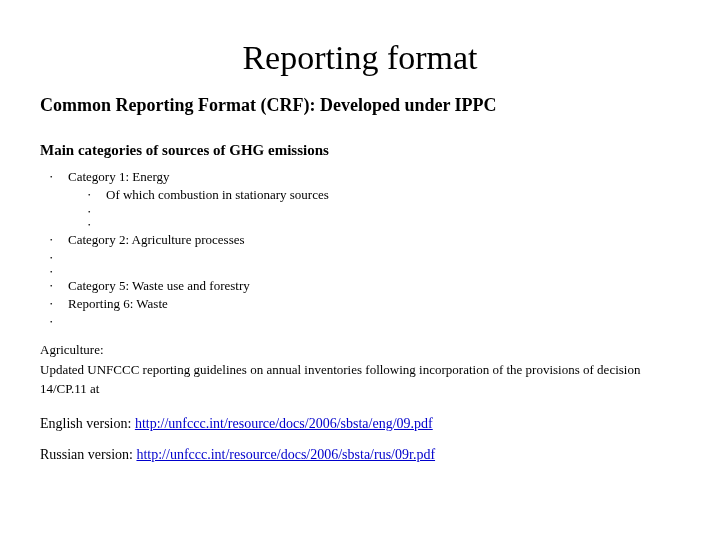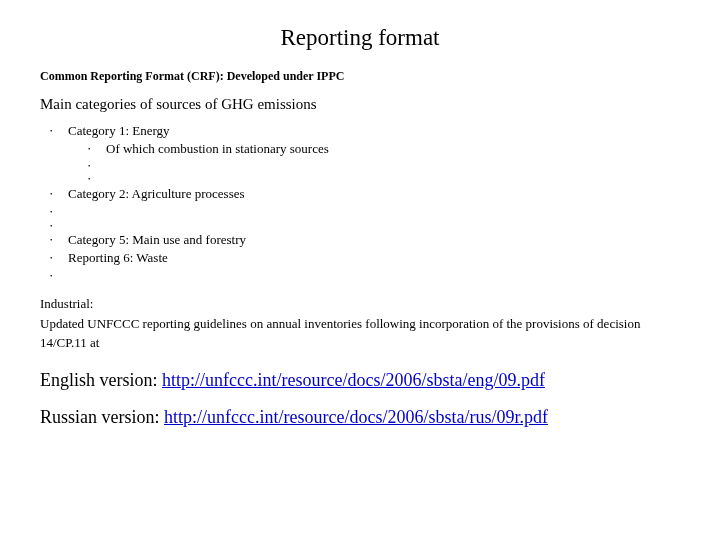--- a/index.html
+++ b/index.html
@@ -14,35 +14,35 @@
       background: #ffffff;
       font-family: 'Times New Roman', Times, serif;
       font-size: 14px;
       color: #000000;
       padding: 20px 40px;
       overflow: hidden;
     }
 
     .page-title {
       text-align: center;
-      font-size: 23px;
+      font-size: 34px;
       font-weight: normal;
       margin-bottom: 18px;
-      margin-top: 5px;
+      margin-top: 19px;
     }
 
     .section-heading {
-      font-size: 12px;
+      font-size: 18px;
       font-weight: bold;
-      margin-bottom: 12px;
+      margin-bottom: 26px;
     }
 
     .sub-heading {
       font-size: 15px;
-      font-weight: normal;
+      font-weight: bold;
       margin-bottom: 10px;
     }
 
     .main-list {
       list-style: none;
       padding-left: 10px;
       margin-bottom: 14px;
     }
 
     .main-list > li {
@@ -72,21 +72,21 @@
       font-size: 13px;
     }
 
     .methodology-section {
       font-size: 13px;
       line-height: 1.5;
       margin-bottom: 14px;
     }
 
     .link-section {
-      font-size: 18px;
+      font-size: 14px;
       margin-bottom: 10px;
       line-height: 1.5;
     }
 
     a {
       color: #0000cc;
       text-decoration: underline;
     }
 
     .bold {
@@ -131,33 +131,33 @@
     <span>Category 2: Agriculture processes</span>
   </li>
   <li>
     <span class="bullet">•</span>
   </li>
   <li>
     <span class="bullet">•</span>
   </li>
   <li>
     <span class="bullet">•</span>
-    <span>Category 5: Main use and forestry</span>
+    <span>Category 5: Waste use and forestry</span>
   </li>
   <li>
     <span class="bullet">•</span>
     <span>Reporting 6: Waste</span>
   </li>
   <li>
     <span class="bullet">•</span>
   </li>
 </ul>
 
 <div class="methodology-section">
-  <span>Industrial:</span><br>
+  <span>Agriculture:</span><br>
   <span>Updated UNFCCC reporting guidelines on annual inventories following incorporation of the provisions of decision 14/CP.11  at</span>
 </div>
 
 <div class="link-section">
   <span>English version: </span><a href="#">http://unfccc.int/resource/docs/2006/sbsta/eng/09.pdf</a>
 </div>
 
 <div class="link-section">
   <span>Russian version: </span><a href="#">http://unfccc.int/resource/docs/2006/sbsta/rus/09r.pdf</a>
 </div>

